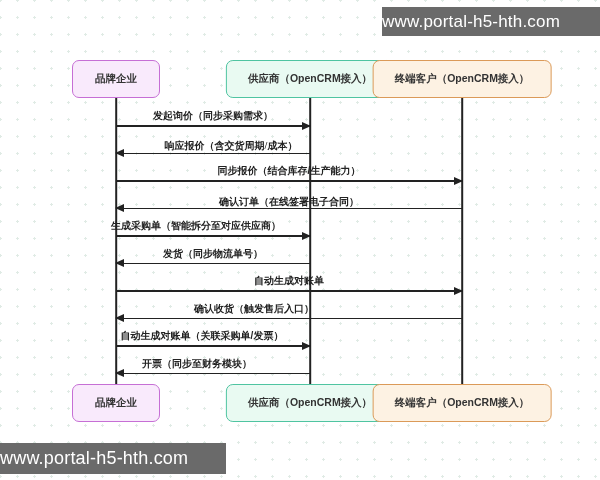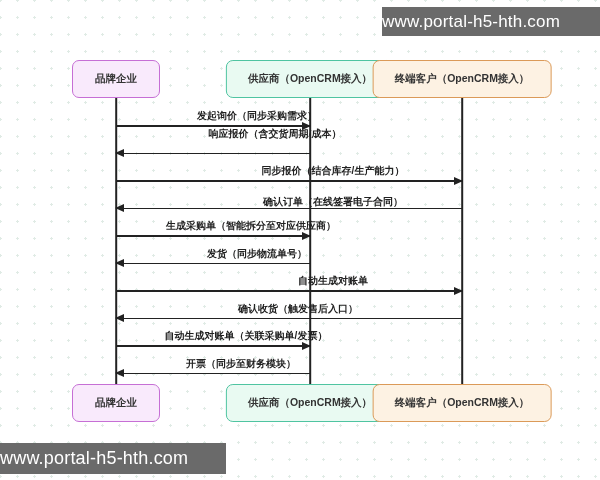--- a/index.html
+++ b/index.html
@@ -22,21 +22,21 @@
     border:1.6px solid #999;border-radius:7px;
     display:flex;align-items:center;justify-content:center;
     font-size:10.5px;font-weight:600;color:#333;white-space:nowrap;
   }
   .lifeline{
     position:absolute;top:98px;height:286px;width:1.6px;
     transform:translateX(-50%);
   }
   .msg-label{
     position:absolute;height:14px;text-align:center;
-    font-size:10px;font-weight:600;color:#222;white-space:nowrap;margin-left:44px;
+    font-size:10px;font-weight:600;color:#222;white-space:nowrap;
   }
   .msg-line{position:absolute;height:1.6px;}
   .arrowhead{
     position:absolute;top:50%;transform:translateY(-50%);
     width:0;height:0;border-top:4px solid transparent;border-bottom:4px solid transparent;
   }
   .arrowhead.right{right:-1px;border-left:9px solid #222;}
   .arrowhead.left{left:-1px;border-right:9px solid #222;}
 </style>
 </head>
@@ -62,33 +62,33 @@
         <span>终端客户（OpenCRM接入）</span>
       </div>
       <div class="actor" style="left: 462px; top: 384px; background: rgb(253, 242, 227); border-color: rgb(219, 154, 88);">
         <span>终端客户（OpenCRM接入）</span>
       </div>
       <div class="lifeline" style="left: 462px; background: rgb(34, 34, 34);"></div>
       <div class="msg-label" style="left: 116px; width: 194px; top: 109px;">发起询价（同步采购需求）</div>
       <div class="msg-line" style="left: 116px; width: 194px; top: 125px; background: rgb(34, 34, 34);">
         <span class="arrowhead right" style="border-left-color: rgb(34, 34, 34);"></span>
       </div>
-      <div class="msg-label" style="left: 116px; width: 230px; top: 127px; font-family: Liberation Serif, serif;">响应报价（含交货周期/成本）</div>
+      <div class="msg-label" style="left: 116px; width: 230px; top: 139px; font-family: Liberation Serif, serif;">响应报价（含交货周期/成本）</div>
       <div class="msg-line" style="left: 116px; width: 194px; top: 152.5px; background: rgb(34, 34, 34);">
         <span class="arrowhead left" style="border-right-color: rgb(34, 34, 34);"></span>
       </div>
       <div class="msg-label" style="left: 116px; width: 346px; top: 164px;">同步报价（结合库存/生产能力）</div>
       <div class="msg-line" style="left: 116px; width: 346px; top: 180px; background: rgb(34, 34, 34);">
         <span class="arrowhead right" style="border-left-color: rgb(34, 34, 34);"></span>
       </div>
       <div class="msg-label" style="left: 116px; width: 346px; top: 195px;">确认订单（在线签署电子合同）</div>
       <div class="msg-line" style="left: 116px; width: 346px; top: 207.5px; background: rgb(34, 34, 34);">
         <span class="arrowhead left" style="border-right-color: rgb(34, 34, 34);"></span>
       </div>
-      <div class="msg-label" style="left: 116px; width: 182px; top: 219px;">生成采购单（智能拆分至对应供应商）</div>
+      <div class="msg-label" style="left: 105px; width: 182px; top: 219px;">生成采购单（智能拆分至对应供应商）</div>
       <div class="msg-line" style="left: 116px; width: 194px; top: 235px; background: rgb(34, 34, 34);">
         <span class="arrowhead right" style="border-left-color: rgb(34, 34, 34);"></span>
       </div>
       <div class="msg-label" style="left: 116px; width: 194px; top: 246.5px;">发货（同步物流单号）</div>
       <div class="msg-line" style="left: 116px; width: 194px; top: 262.5px; background: rgb(34, 34, 34);">
         <span class="arrowhead left" style="border-right-color: rgb(34, 34, 34);"></span>
       </div>
       <div class="msg-label" style="left: 116px; width: 346px; top: 274px;">自动生成对账单</div>
       <div class="msg-line" style="left: 116px; width: 346px; top: 290px; background: rgb(34, 34, 34);">
         <span class="arrowhead right" style="border-left-color: rgb(34, 34, 34);"></span>

